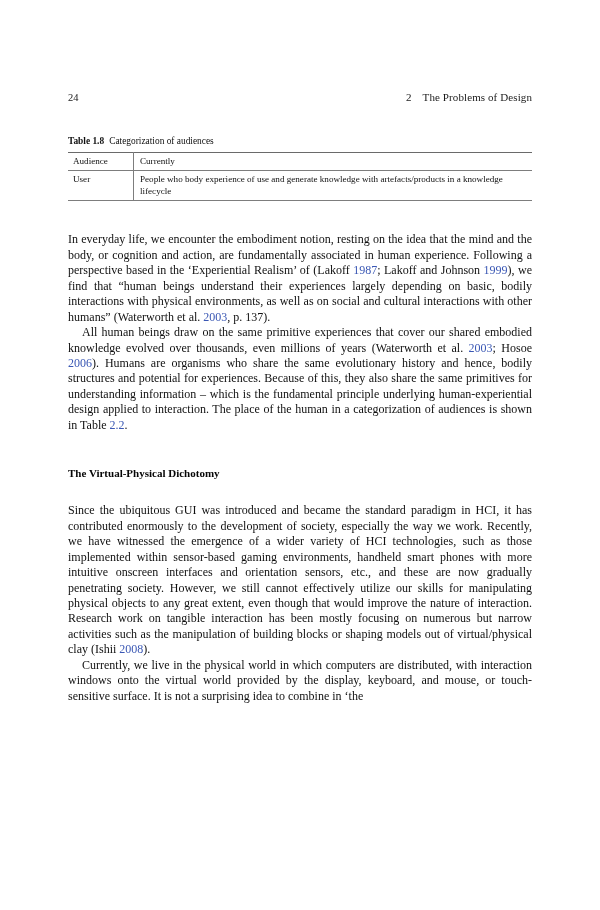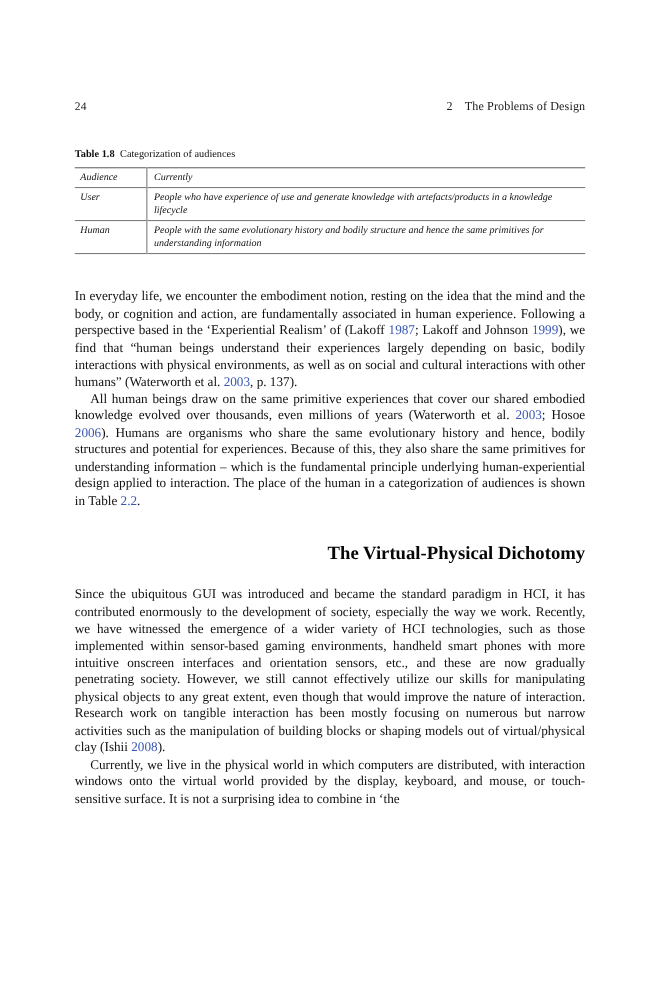--- a/index.html
+++ b/index.html
@@ -62,21 +62,20 @@
   }
   .table-caption .cap-label {
     font-weight: bold;
     margin-right: 5px;
   }
   table.audiences {
     width: 464px;
     border-collapse: collapse;
     font-size: 9.1px;
     line-height: 11.6px;
-    font-style: italic;
   }
   table.audiences tr {
     border-top: 1.1px solid #7d7d7d;
   }
   table.audiences tr:first-child {
     border-top: 1.1px solid #6a6a6a;
   }
   table.audiences tr:last-child {
     border-bottom: 1.1px solid #7d7d7d;
   }
@@ -109,27 +108,26 @@
     margin-top: 31px;
   }
   p.body.indent {
     text-indent: 14px;
   }
   .cite {
     color: #3a57b4;
   }
 
   h2.section-heading {
-    font-size: 17px;
+    font-size: 11px;
     font-weight: bold;
     margin: 0;
     padding: 0;
     line-height: 16px;
     color: #060606;
-    text-align: right;
   }
   .heading-wrap {
     margin-top: 32px;
     margin-bottom: 22px;
   }
 </style>
 </head>
 <body>
 
 <div class="page">
@@ -145,25 +143,21 @@
         <span class="cap-label">Table 1.8</span><span>Categorization of audiences</span>
       </div>
       <table class="audiences">
         <tbody>
           <tr>
             <td class="col-audience">Audience</td>
             <td class="col-definition">Currently</td>
           </tr>
           <tr>
             <td class="col-audience">User</td>
-            <td class="col-definition">People who have experience of use and generate knowledge with artefacts/products in a knowledge lifecycle</td>
-          </tr>
-          <tr>
-            <td class="col-audience">Human</td>
-            <td class="col-definition">People with the same evolutionary history and bodily structure and hence the same primitives for understanding information</td>
+            <td class="col-definition">People who body experience of use and generate knowledge with artefacts/products in a knowledge lifecycle</td>
           </tr>
         </tbody>
       </table>
     </div>
 
     <p class="body first"><span>In everyday life, we encounter the embodiment notion, resting on the idea that the mind and the body, or cognition and action, are fundamentally associated in human experience. Following a perspective based in the ‘Experiential Realism’ of (Lakoff </span><span class="cite">1987</span><span>; Lakoff and Johnson </span><span class="cite">1999</span><span>), we find that “human beings understand their experiences largely depending on basic, bodily interactions with physical environments, as well as on social and cultural interactions with other humans” (Waterworth et al. </span><span class="cite">2003</span><span>, p. 137).</span></p>
 
     <p class="body indent"><span>All human beings draw on the same primitive experiences that cover our shared embodied knowledge evolved over thousands, even millions of years (Waterworth et al. </span><span class="cite">2003</span><span>; Hosoe </span><span class="cite">2006</span><span>). Humans are organisms who share the same evolutionary history and hence, bodily structures and potential for experiences. Because of this, they also share the same primitives for understanding information – which is the fundamental principle underlying human-experiential design applied to interaction. The place of the human in a categorization of audiences is shown in Table </span><span class="cite">2.2</span><span>.</span></p>
 
     <div class="heading-wrap">

